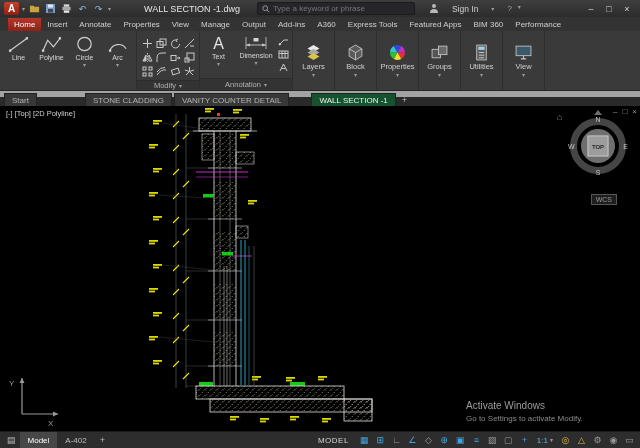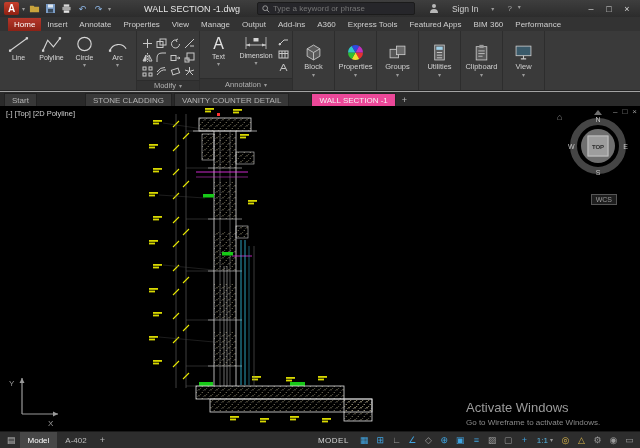--- a/index.html
+++ b/index.html
@@ -50,24 +50,24 @@
   .big-A { font-size:16px; color:#e2e2e2; line-height:1; padding-top:1px; }
   .dim-icon svg { width:26px; height:16px; }
   .cpanel { width:42px; display:flex; flex-direction:column; align-items:center; justify-content:center;
     gap:1px; border-right:1px solid #2d2d2d; }
   .cpanel svg { width:17px; height:17px; }
   .cpanel .tool-label { font-size:7.5px; color:#d0d0d0; }
   .anno-col { display:flex; flex-direction:column; gap:2px; padding-top:3px; }
 
   
   .filetabs { height:15px; background:#2a2a2a; display:flex; align-items:flex-end; padding-left:4px;
-    gap:2px; border-top:1px solid #a3a3a3; flex:0 0 15px; }
+    gap:2px; border-top:6px solid #a3a3a3; flex:0 0 15px; }
   .ftab { height:13px; padding:0 7px; font-size:8px; color:#b4b4b4; background:#383838;
     border:1px solid #222; border-bottom:none; display:flex; align-items:center; white-space:nowrap; }
-  .ftab.active { background:#ec4899; color:#f2f2f2; }
+  .ftab.active { background:#14532d; color:#f2f2f2; }
   .m46 { margin-left:46px;margin-top:22px; } .m22 { margin-left:22px; } .m20 { margin-left:20px; }
   .ftab-add { width:13px; height:13px; color:#b8b8b8; font-size:9px; display:flex; align-items:center; justify-content:center; }
 
   
   .canvas { position:relative; height:325px; background:#000; overflow:hidden; flex:0 0 325px; }
   .vp-label { position:absolute; left:6px; top:3px; font-size:7.5px; color:#cfcfcf; display:flex; gap:2px; }
   .doc-win { position:absolute; right:3px; top:1px; display:flex; gap:5px; color:#9a9a9a; font-size:8px; }
   .viewcube { position:absolute; right:10px; top:8px; width:64px; height:64px; }
   .vc-pointer { position:absolute; top:-4px; left:50%; transform:translateX(-50%);
     border-left:4px solid transparent; border-right:4px solid transparent; border-bottom:5px solid #6e6e6e; }
@@ -78,21 +78,21 @@
     display:flex; align-items:center; justify-content:center; }
   .vc-letter { position:absolute; color:#c6c6c6; font-size:7px; }
   .vc-n { top:2px; left:50%; transform:translateX(-50%); }
   .vc-s { bottom:2px; left:50%; transform:translateX(-50%); }
   .vc-w { left:2px; top:50%; transform:translateY(-50%); }
   .vc-e { right:2px; top:50%; transform:translateY(-50%); }
   .vc-home { position:absolute; left:-9px; top:-2px; color:#9a9a9a; font-size:9px; }
   .wcs { position:absolute; right:23px; top:88px; border:1px solid #565656; background:#1e1e1e;
     color:#9a9a9a; font-size:7px; padding:1px 4px; }
   .watermark { position:absolute; left:466px; top:294px; color:#9b9b9b; }
-  .wm1 { font-size:13px; }
+  .wm1 { font-size:10px; }
   .wm2 { font-size:8px; color:#8a8a8a; margin-top:3px; }
   .drawing-svg { position:absolute; inset:0; }
 
   
   .statusbar { height:17px; background:#2d2d2d; border-top:1px solid #1a1a1a; display:flex;
     align-items:center; padding:0 3px; flex:0 0 17px; }
   .lt-icon { color:#b8b8b8; font-size:9px; padding:0 4px; }
   .ltab { padding:0 8px; height:16px; display:flex; align-items:center; font-size:8px; color:#bdbdbd; }
   .ltab.active { background:#474747; color:#fff; }
   .ltab-add { color:#b8b8b8; font-size:9px; padding:0 5px; }
@@ -324,20 +324,29 @@
               </svg>
             </span>
         </div>
       </div>
       <div class="panel-title">
         <span>Annotation</span>
         <span class="caret">▾</span>
       </div>
     </div>
 
+    <div class="cpanel">
+      <svg viewBox="0 0 16 17">
+        <path d="M8 1 L14 4.5 8 8 2 4.5 Z" fill="#e8e8e8"></path>
+        <path d="M8 5 L14 8.5 8 12 2 8.5 Z" fill="#a8a8a8"></path>
+        <path d="M8 9 L14 12.5 8 16 2 12.5 Z" fill="#d8c44a"></path>
+      </svg>
+      <span class="tool-label">Layers</span>
+      <span class="caret">▾</span>
+    </div>
 
     <div class="cpanel">
       <svg viewBox="0 0 16 16">
         <path d="M8 1 L14 4.5 V11.5 L8 15 L2 11.5 V4.5 Z" fill="#5a5a5a" stroke="#cccccc" stroke-width="0.8"></path>
         <path d="M2 4.5 L8 8 L14 4.5 M8 8 V15" stroke="#cccccc" stroke-width="0.8" fill="none"></path>
       </svg>
       <span class="tool-label">Block</span>
       <span class="caret">▾</span>
     </div>
 
@@ -366,29 +375,20 @@
     <div class="cpanel">
       <svg viewBox="0 0 16 16">
         <rect x="3.5" y="1" width="9" height="14" fill="#5a5a5a" stroke="#c9c9c9" stroke-width="0.8"></rect>
         <rect x="5" y="2.5" width="6" height="3" fill="#9fd0e8" stroke="none"></rect>
         <path d="M5.5 8 H10.5 M5.5 10.5 H10.5 M5.5 13 H10.5" stroke="#c9c9c9" stroke-width="0.9" fill="none"></path>
       </svg>
       <span class="tool-label">Utilities</span>
       <span class="caret">▾</span>
     </div>
 
-    <div class="cpanel">
-      <svg viewBox="0 0 16 16">
-        <rect x="3" y="2.5" width="10" height="12.5" fill="#5a5a5a" stroke="#c9c9c9" stroke-width="0.8"></rect>
-        <rect x="6" y="0.8" width="4" height="3" fill="#9a9a9a" stroke="none"></rect>
-        <path d="M5 6.5 H11 M5 9 H11 M5 11.5 H9" stroke="#c9c9c9" stroke-width="0.8" fill="none"></path>
-      </svg>
-      <span class="tool-label">Clipboard</span>
-      <span class="caret">▾</span>
-    </div>
 
     <div class="cpanel">
       <svg viewBox="0 0 16 16">
         <rect x="1" y="2" width="14" height="9" fill="#3a5a6a" stroke="#c9c9c9" stroke-width="0.8"></rect>
         <path d="M5.5 14 H10.5 M8 11 V14" stroke="#c9c9c9" stroke-width="1" fill="none"></path>
       </svg>
       <span class="tool-label">View</span>
       <span class="caret">▾</span>
     </div>
 
@@ -556,21 +556,21 @@
       <span class="vc-letter vc-n">N</span>
       <span class="vc-letter vc-s">S</span>
       <span class="vc-letter vc-w">W</span>
       <span class="vc-letter vc-e">E</span>
     </div>
 
     <div class="wcs">WCS</div>
 
     <div class="watermark">
       <div class="wm1">Activate Windows</div>
-      <div class="wm2">Go to Wireframe to activate Windows.</div>
+      <div class="wm2">Go to Settings to activate Modify.</div>
     </div>
   </div>
 
   <div class="statusbar">
     <span class="lt-icon">▤</span>
     <span class="ltab active">Model</span>
     <span class="ltab">A-402</span>
     <span class="ltab-add">+</span>
 
     <div class="sb-right">

